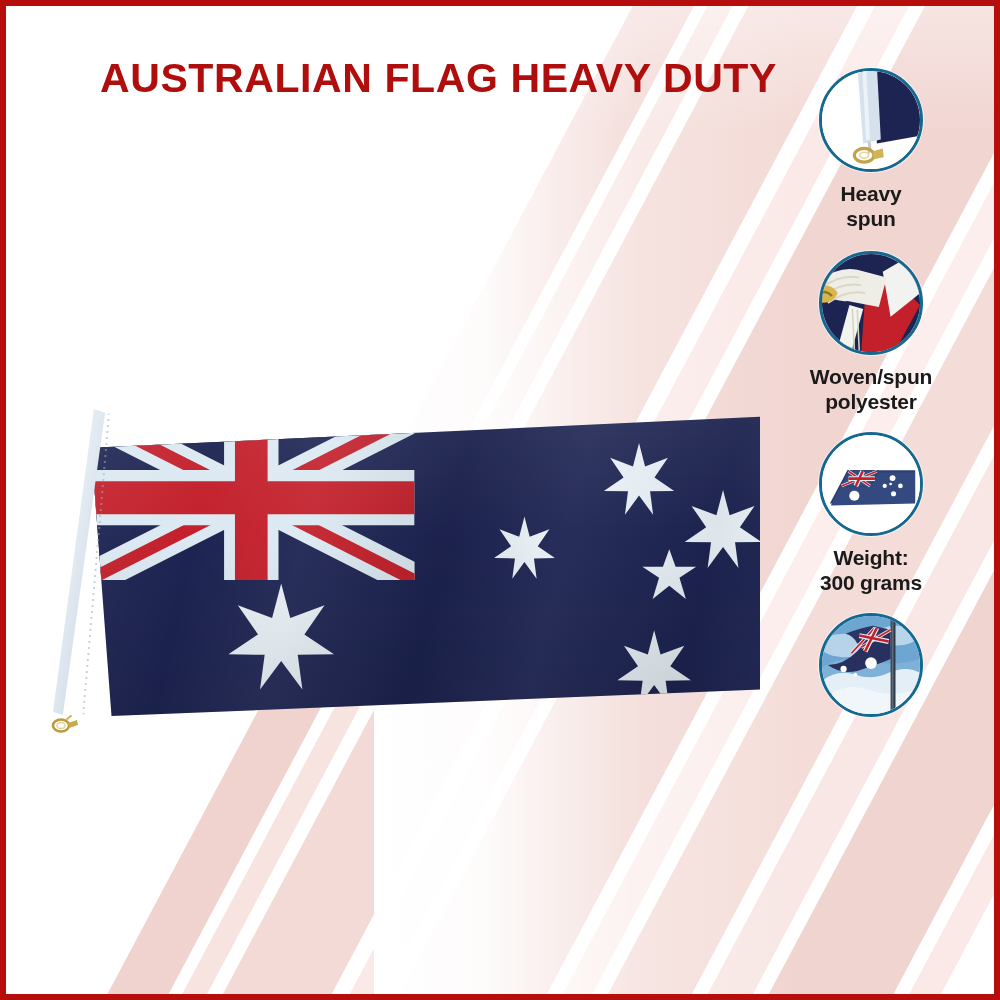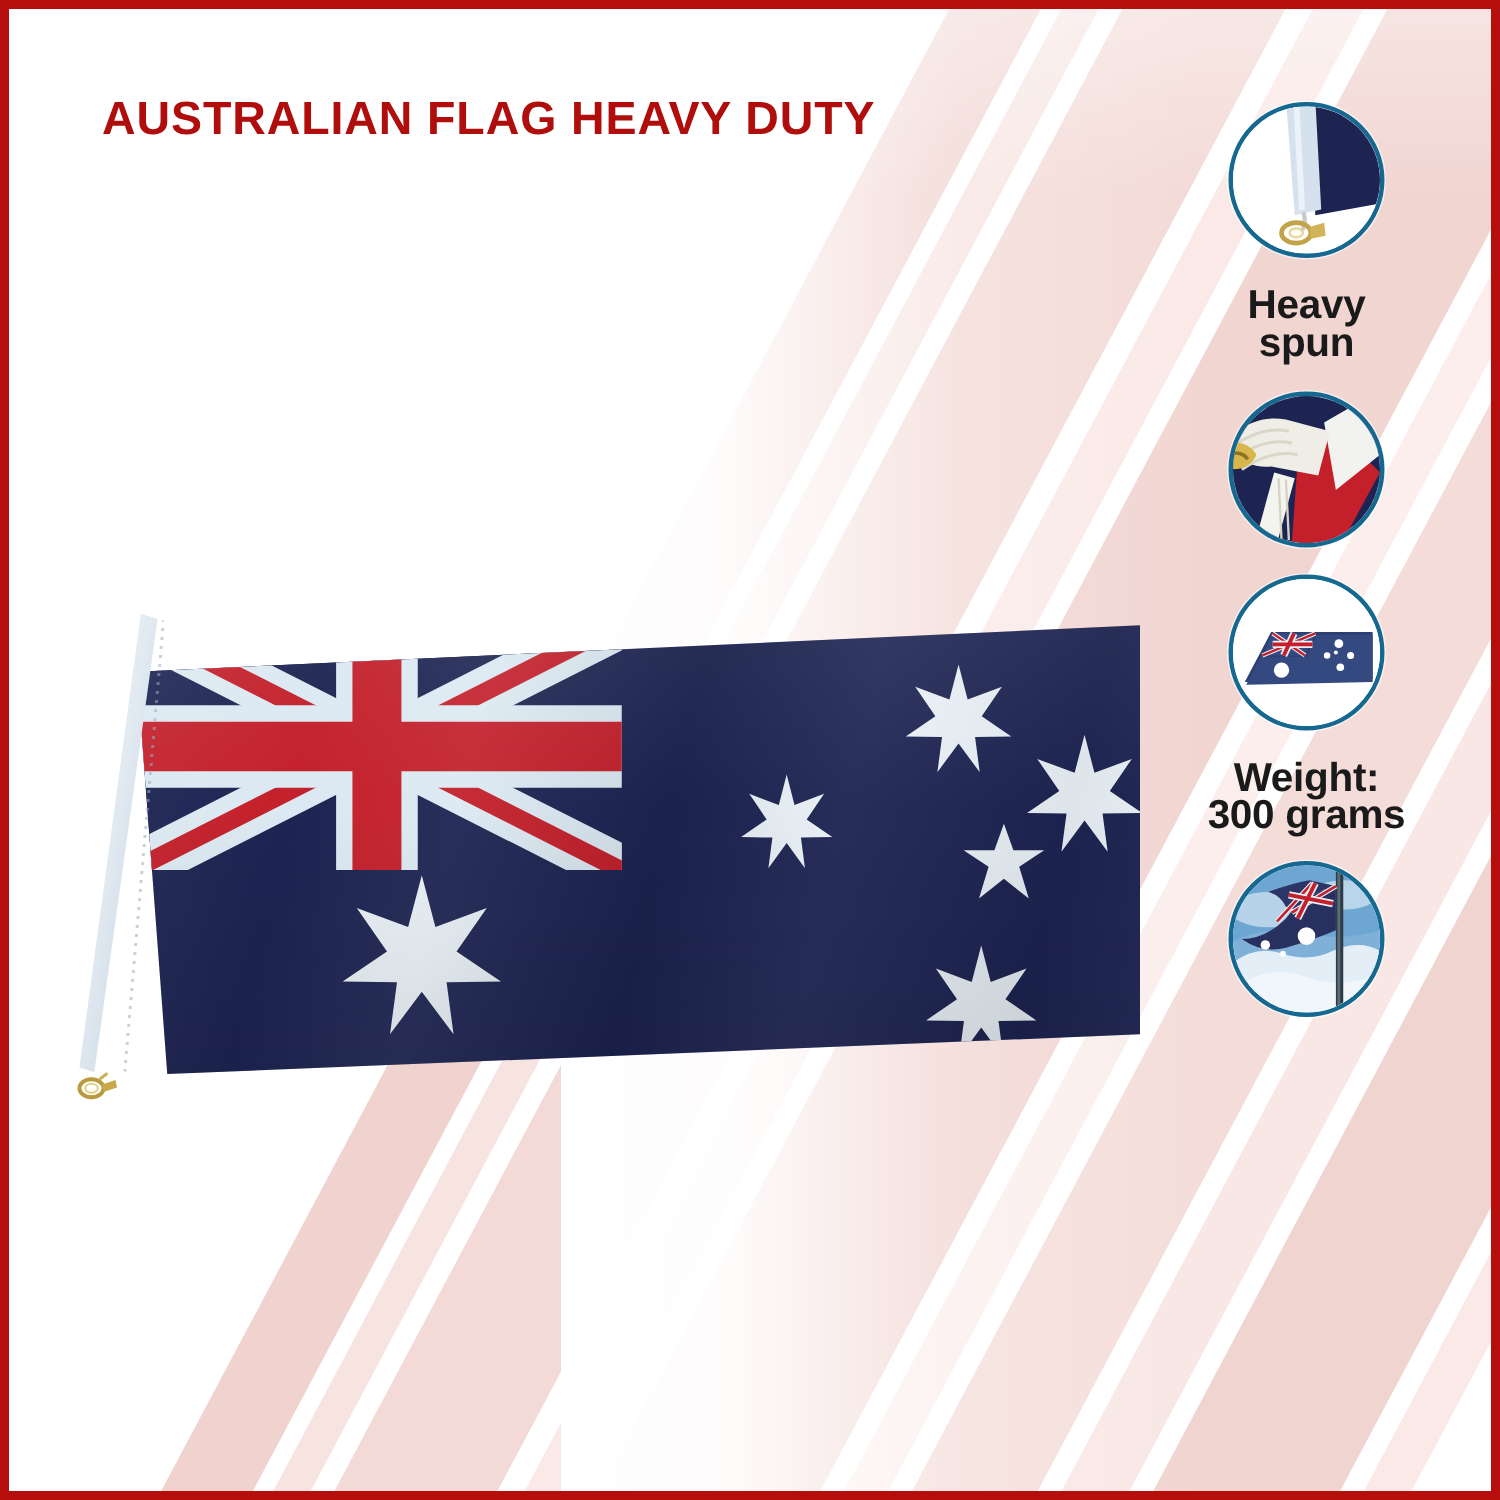--- a/index.html
+++ b/index.html
@@ -52,26 +52,27 @@
 
   
   #title {
     position:absolute;
     left:62px; top:52px;
     width:620px;
     z-index:5;
   }
   #title .line {
     color:#b00d0d;
-    font-size:31px;
+    font-size:41px;
     font-weight:bold;
     letter-spacing:0.6px;
     line-height:41px;
     text-transform:uppercase;
     white-space:nowrap;
+    margin-left:32px;
   }
 
   
   #hero {
     position:absolute;
     left:30px; top:395px;
     width:730px; height:350px;
     z-index:4;
   }
   
@@ -156,22 +157,22 @@
     width:104px; height:104px;
     border-radius:50%;
     border:3px solid #15688f;
     background:#ffffff;
     overflow:hidden;
     position:relative;
     box-shadow:0 0 0 1px rgba(255,255,255,.6);
   }
   .fcircle > svg { display:block; width:100%; height:100%; }
   .flabel {
-    margin-top:19px;
-    font-size:27px;
+    margin-top:9px;
+    font-size:21px;
     font-weight:bold;
     color:#1a1a1a;
     line-height:25px;
     text-align:center;
     letter-spacing:-0.2px;
   }
   .f1 { margin-bottom:14px; }
   .f2 { margin-bottom:12px; }
   .f3 { margin-bottom:12px; }
 </style>
@@ -282,20 +283,24 @@
           <path d="M-4 30 q18 -18 40 -14 l30 8 -8 30 -32 -6 q-20 2 -30 -18 Z" fill="#efeee6"></path>
           <path d="M0 34 q20 -14 38 -10" stroke="#d9d7c8" stroke-width="2" fill="none"></path>
           <path d="M2 42 q20 -14 38 -10" stroke="#d9d7c8" stroke-width="2" fill="none"></path>
           <path d="M6 50 q20 -14 38 -10" stroke="#d9d7c8" stroke-width="2" fill="none"></path>
           <path d="M28 52 L42 56 L30 100 L16 96 Z" fill="#f4f4ee"></path>
           <path d="M31 56 L33 98" stroke="#d5d3c4" stroke-width="1.6"></path>
           <path d="M36 57 L38 98" stroke="#d5d3c4" stroke-width="1.6"></path>
           <path d="M-6 34 a16 16 0 0 1 22 6 a16 16 0 0 1 -22 8 Z" fill="#d9b64b"></path>
           <path d="M-2 40 a9 9 0 0 1 12 3" stroke="#8d7327" stroke-width="2.4" fill="none"></path>
         </svg>
+      </div>
+      <div class="flabel">
+        <span>Woven/spun</span><br>
+        <span>polyester</span>
       </div>
     </div>
 
     <div class="feature f3">
       <div class="fcircle">
         <svg viewBox="0 0 100 100">
           <rect width="100" height="100" fill="#ffffff"></rect>
           <path d="M8 70 L26 36 L95 36 L95 68 Z" fill="#2b3f73"></path>
           <path d="M9 72 L27 38 L95 38 L95 70 Z" fill="#34497f"></path>
           <path d="M26 36 L58 36 L50 53 L18 53 Z" fill="#2b3f73"></path>

